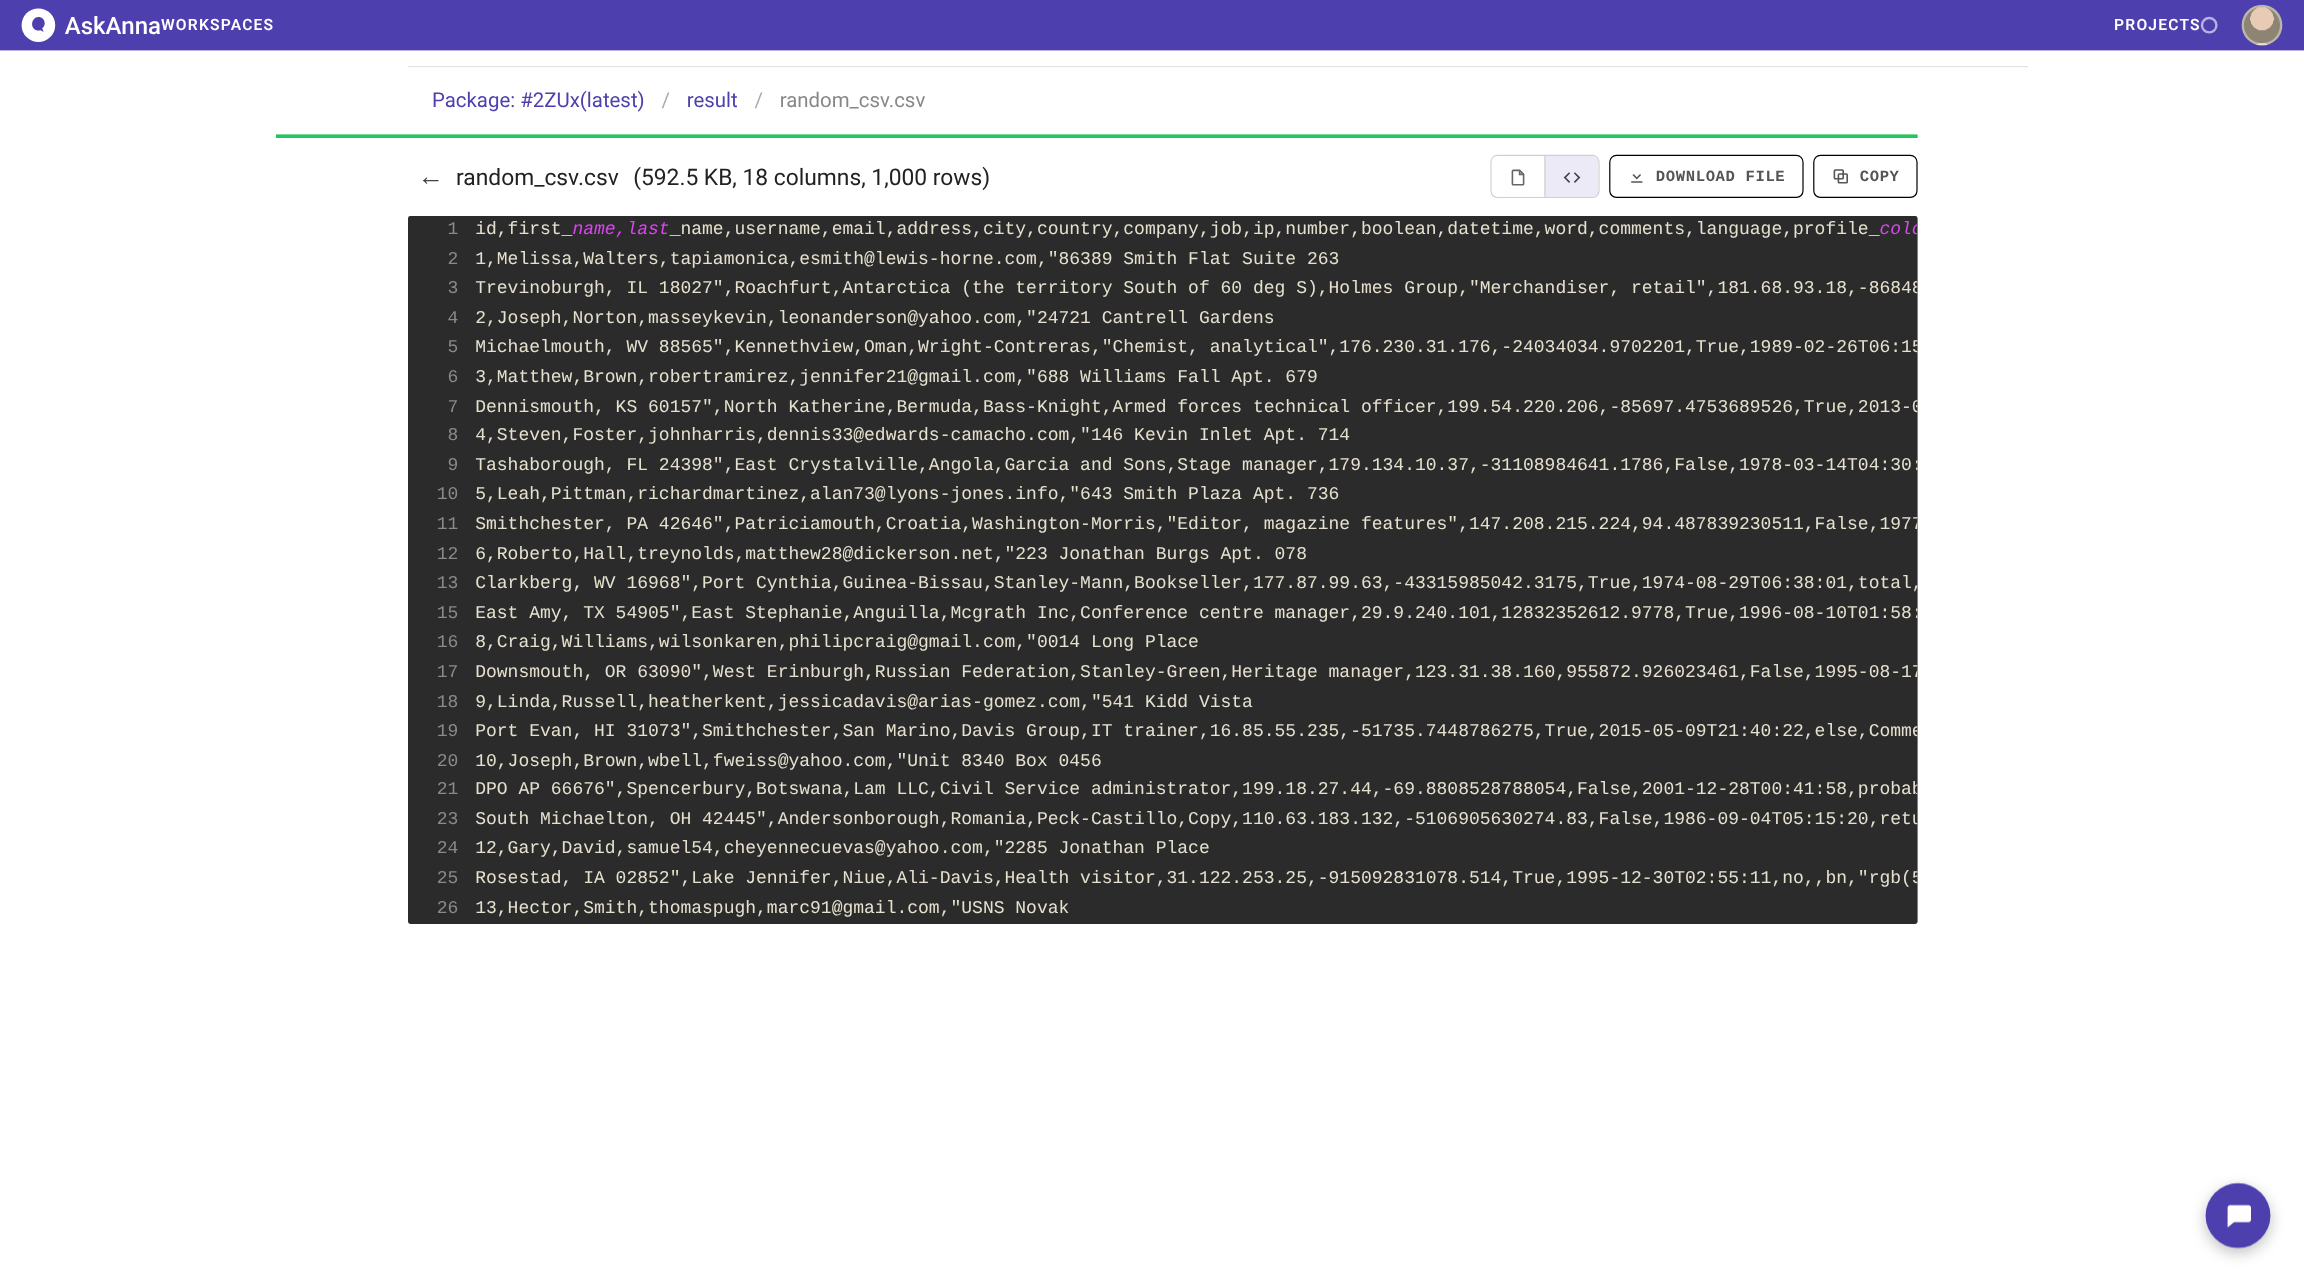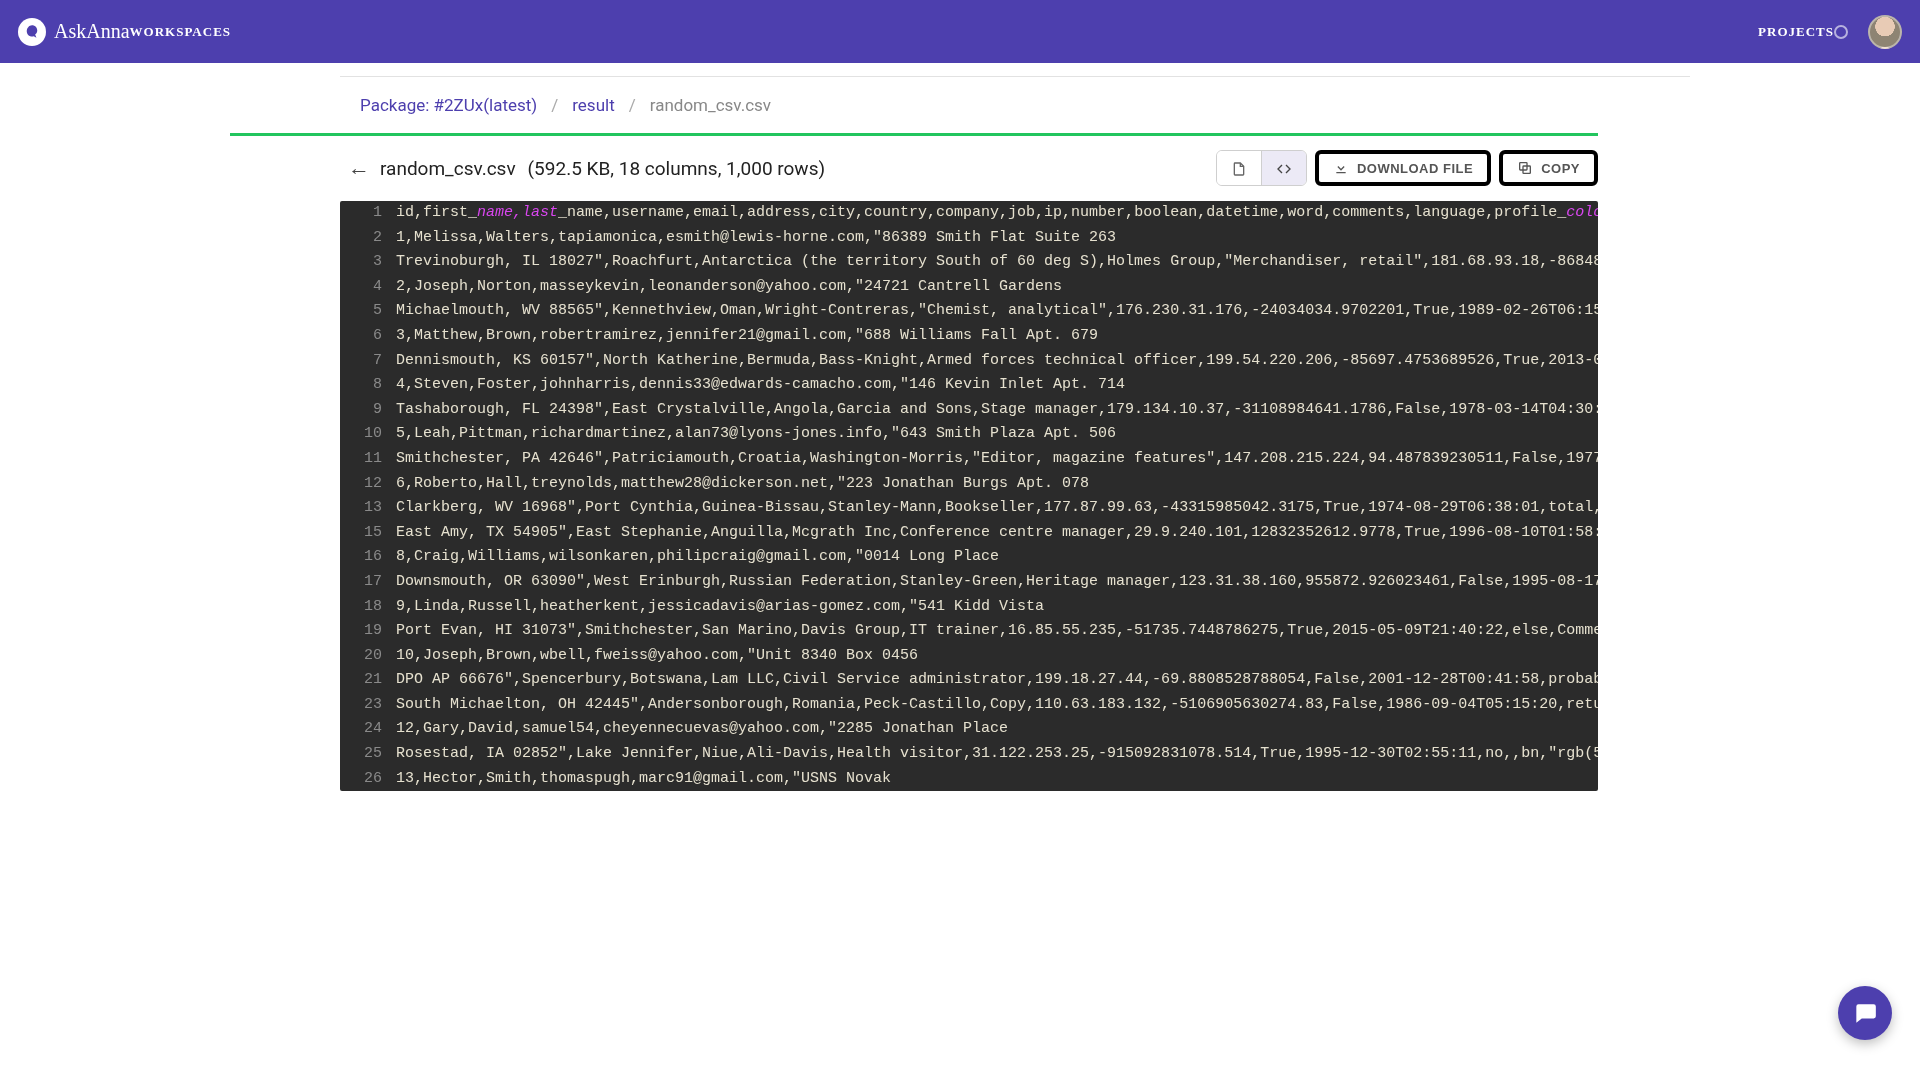--- a/index.html
+++ b/index.html
@@ -3,26 +3,25 @@
 <meta charset="utf-8">
 <style>
   * { box-sizing: border-box; margin: 0; padding: 0; }
   body {
     font-family: -apple-system, BlinkMacSystemFont, "Segoe UI", Roboto, sans-serif;
     background: #ffffff;
     color: #222;
   }
   .topbar {
     background: #4d3fae;
-    height: 63px;
+    height: 42px;
     display: flex;
     align-items: center;
     padding: 0 18px;
     color: #fff;
-    font-family: Liberation Serif, serif;
   }
   .brand { display: flex; align-items: center; gap: 8px; font-size: 20px; font-weight: 500; }
   .brand-icon {
     width: 28px; height: 28px; border-radius: 50%; background: #fff;
     display: flex; align-items: center; justify-content: center;
   }
   .brand-icon svg { width: 18px; height: 18px; fill: #4d3fae; }
   .nav { flex: 1; display: flex; justify-content: space-between; gap: 40px; }
   .nav a {
     color: #fff; text-decoration: none; font-size: 13px;
@@ -88,21 +87,21 @@
     font-size: 13px;
     letter-spacing: 0.5px;
     color: #555;
     display: inline-flex;
     align-items: center;
     gap: 8px;
     font-weight: 600;
   }
   .seg button.active { background: #eceaf6; }
   .seg button + button { border-left: 1px solid #cfcfcf; }
-  .btn { border: 4px solid #000000; border-radius: 6px; }
+  .btn { border: 1px solid #000000; border-radius: 6px; font-family: Liberation Mono, monospace; }
   .icon-sm { width: 16px; height: 16px; display: inline-block; }
 
   .code-viewer {
     margin: 0 92px 0 110px;
     background: #2b2b2b;
     color: #e6e1cf;
     font-family: "SFMono-Regular", Consolas, "Liberation Mono", Menlo, monospace;
     font-size: 15px;
     line-height: 24.6px;
     overflow: hidden;
@@ -203,21 +202,21 @@
   <div class="code-viewer" id="code-viewer">
       <div class="code-row"><div class="gutter">1</div><div class="line"><span>id,first_</span><span class="it">name,last</span><span>_name,username,email,address,city,country,company,job,ip,number,boolean,datetime,word,comments,language,profile_</span><span class="it">color</span></div></div>
       <div class="code-row"><div class="gutter">2</div><div class="line">1,Melissa,Walters,tapiamonica,esmith@lewis-horne.com,"86389 Smith Flat Suite 263</div></div>
       <div class="code-row"><div class="gutter">3</div><div class="line">Trevinoburgh, IL 18027",Roachfurt,Antarctica (the territory South of 60 deg S),Holmes Group,"Merchandiser, retail",181.68.93.18,-86848243.</div></div>
       <div class="code-row"><div class="gutter">4</div><div class="line">2,Joseph,Norton,masseykevin,leonanderson@yahoo.com,"24721 Cantrell Gardens</div></div>
       <div class="code-row"><div class="gutter">5</div><div class="line">Michaelmouth, WV 88565",Kennethview,Oman,Wright-Contreras,"Chemist, analytical",176.230.31.176,-24034034.9702201,True,1989-02-26T06:15:26,</div></div>
       <div class="code-row"><div class="gutter">6</div><div class="line">3,Matthew,Brown,robertramirez,jennifer21@gmail.com,"688 Williams Fall Apt. 679</div></div>
       <div class="code-row"><div class="gutter">7</div><div class="line">Dennismouth, KS 60157",North Katherine,Bermuda,Bass-Knight,Armed forces technical officer,199.54.220.206,-85697.4753689526,True,2013-01-02</div></div>
       <div class="code-row"><div class="gutter">8</div><div class="line">4,Steven,Foster,johnharris,dennis33@edwards-camacho.com,"146 Kevin Inlet Apt. 714</div></div>
       <div class="code-row"><div class="gutter">9</div><div class="line">Tashaborough, FL 24398",East Crystalville,Angola,Garcia and Sons,Stage manager,179.134.10.37,-31108984641.1786,False,1978-03-14T04:30:46,c</div></div>
-      <div class="code-row"><div class="gutter">10</div><div class="line">5,Leah,Pittman,richardmartinez,alan73@lyons-jones.info,"643 Smith Plaza Apt. 506</div></div>
+      <div class="code-row"><div class="gutter">10</div><div class="line">5,Leah,Pittman,richardmartinez,alan73@lyons-jones.info,"643 Smith Plaza Apt. 736</div></div>
       <div class="code-row"><div class="gutter">11</div><div class="line">Smithchester, PA 42646",Patriciamouth,Croatia,Washington-Morris,"Editor, magazine features",147.208.215.224,94.487839230511,False,1977-05-</div></div>
       <div class="code-row"><div class="gutter">12</div><div class="line">6,Roberto,Hall,treynolds,matthew28@dickerson.net,"223 Jonathan Burgs Apt. 078</div></div>
       <div class="code-row"><div class="gutter">13</div><div class="line">Clarkberg, WV 16968",Port Cynthia,Guinea-Bissau,Stanley-Mann,Bookseller,177.87.99.63,-43315985042.3175,True,1974-08-29T06:38:01,total,Cong</div></div>
       <div class="code-row"><div class="gutter">15</div><div class="line">East Amy, TX 54905",East Stephanie,Anguilla,Mcgrath Inc,Conference centre manager,29.9.240.101,12832352612.9778,True,1996-08-10T01:58:58,e</div></div>
       <div class="code-row"><div class="gutter">16</div><div class="line">8,Craig,Williams,wilsonkaren,philipcraig@gmail.com,"0014 Long Place</div></div>
       <div class="code-row"><div class="gutter">17</div><div class="line">Downsmouth, OR 63090",West Erinburgh,Russian Federation,Stanley-Green,Heritage manager,123.31.38.160,955872.926023461,False,1995-08-17T06:</div></div>
       <div class="code-row"><div class="gutter">18</div><div class="line">9,Linda,Russell,heatherkent,jessicadavis@arias-gomez.com,"541 Kidd Vista</div></div>
       <div class="code-row"><div class="gutter">19</div><div class="line">Port Evan, HI 31073",Smithchester,San Marino,Davis Group,IT trainer,16.85.55.235,-51735.7448786275,True,2015-05-09T21:40:22,else,Commercia</div></div>
       <div class="code-row"><div class="gutter">20</div><div class="line">10,Joseph,Brown,wbell,fweiss@yahoo.com,"Unit 8340 Box 0456</div></div>
       <div class="code-row"><div class="gutter">21</div><div class="line">DPO AP 66676",Spencerbury,Botswana,Lam LLC,Civil Service administrator,199.18.27.44,-69.8808528788054,False,2001-12-28T00:41:58,probably,F</div></div>

